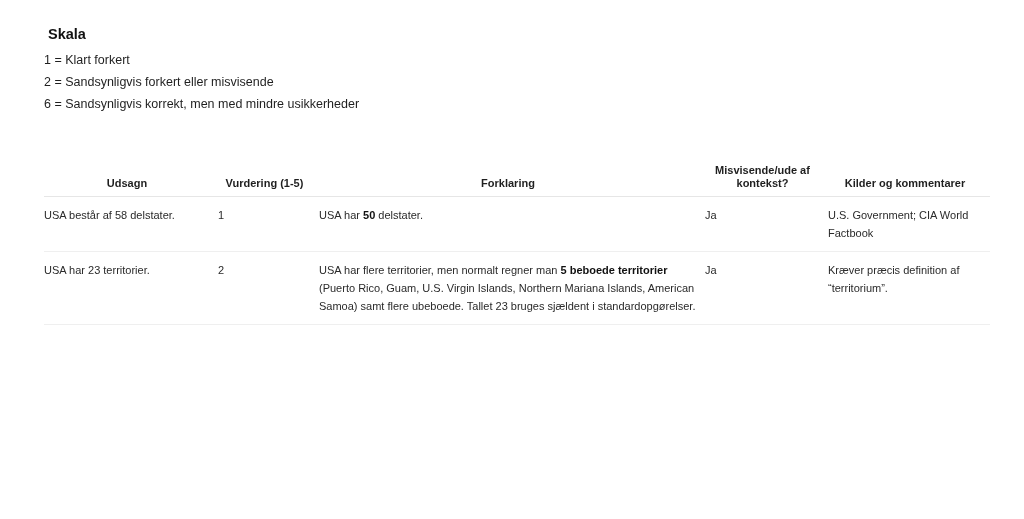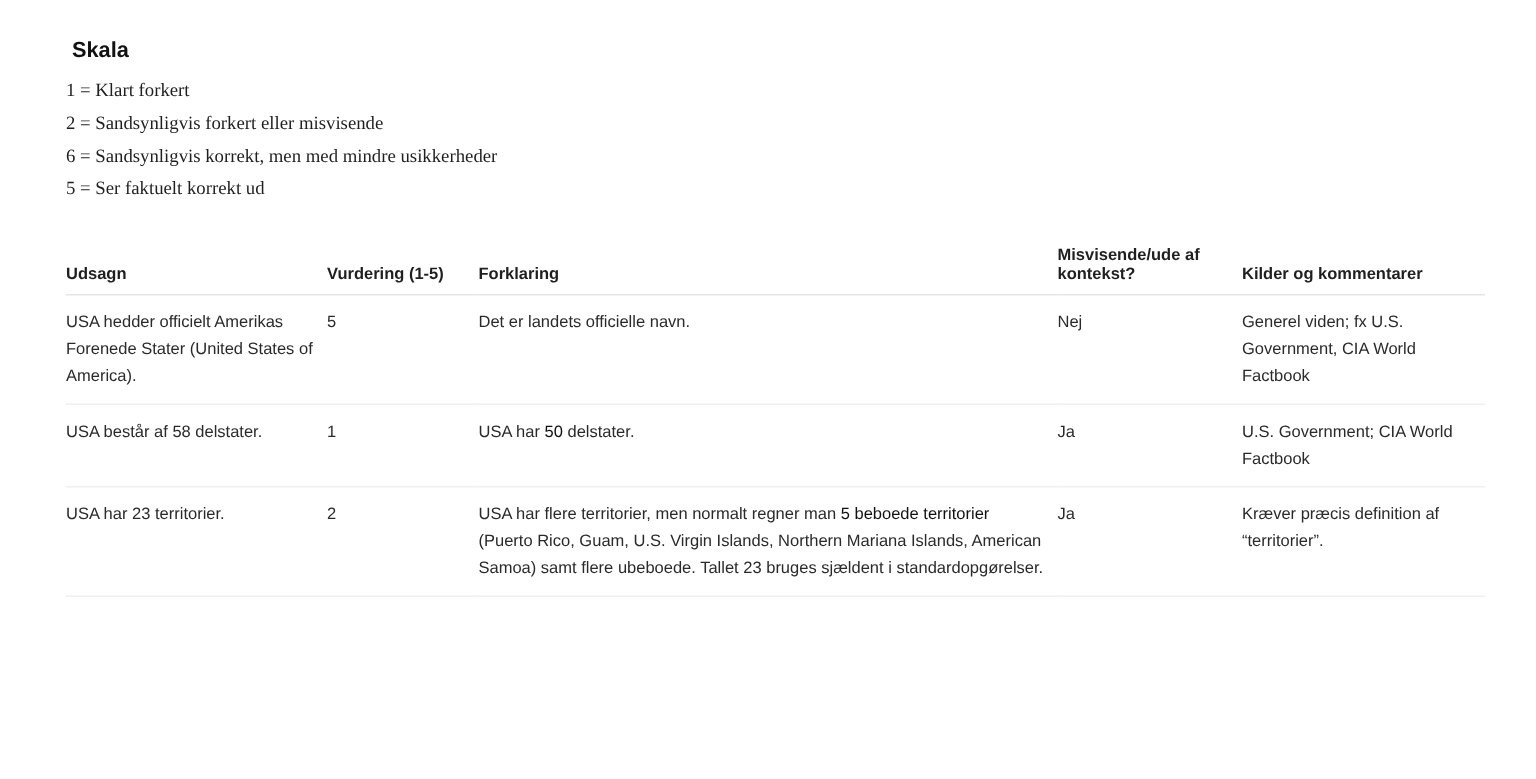--- a/index.html
+++ b/index.html
@@ -35,70 +35,68 @@
       left: 0;
       top: 50px;
       margin: 0;
       padding: 0;
       list-style: none;
     }
     .scale-list li {
       font-size: 12.5px;
       line-height: 21.8px;
       color: #1f1f1f;
-      font-family: Liberation Serif, serif;
     }
     table.facts {
       position: absolute;
       left: 0;
       top: 160px;
       width: 946px;
       border-collapse: collapse;
       table-layout: fixed;
       font-size: 11px;
     }
     table.facts th {
-      text-align: left;
+      text-align: center;
       vertical-align: bottom;
       font-weight: bold;
       font-size: 11px;
       line-height: 13px;
       color: #1f1f1f;
       padding: 4px 8px 6px 0;
       border-bottom: 1px solid #e6e6e6;
     }
     table.facts td {
       vertical-align: top;
       line-height: 18px;
       color: #2a2a2a;
       padding: 9px 8px 9px 0;
       border-bottom: 1px solid #efefef;
     }
     table.facts td b {
-      font-weight: normal;
+      font-weight: bold;
       color: #111;
     }
     col.c1 { width: 174px; }
     col.c2 { width: 101px; }
     col.c3 { width: 386px; }
     col.c4 { width: 123px; }
     col.c5 { width: 162px; }
   </style>
 </head>
 <body>
 
 <div class="page">
 
   <h3 class="section-title">Skala</h3>
 
   <ul class="scale-list">
     <li>1 = Klart forkert</li>
     <li>2 = Sandsynligvis forkert eller misvisende</li>
     <li>6 = Sandsynligvis korrekt, men med mindre usikkerheder</li>
-    <li>5 = Ser faktuelt korrekt ud</li>
   </ul>
 
   <table class="facts">
     <colgroup>
       <col class="c1">
         <col class="c2">
         <col class="c3">
         <col class="c4">
         <col class="c5">
     </colgroup>
@@ -106,36 +104,29 @@
       <tr>
         <th>Udsagn</th>
         <th>Vurdering (1-5)</th>
         <th>Forklaring</th>
         <th>Misvisende/ude af kontekst?</th>
         <th>Kilder og kommentarer</th>
       </tr>
     </thead>
     <tbody>
       <tr>
-        <td>USA hedder officielt Amerikas Forenede Stater (United States of America).</td>
-        <td>5</td>
-        <td><span>Det er landets officielle navn.</span><b></b><span></span></td>
-        <td>Nej</td>
-        <td>Generel viden; fx U.S. Government, CIA World Factbook</td>
-      </tr>
-      <tr>
         <td>USA består af 58 delstater.</td>
         <td>1</td>
         <td><span>USA har </span><b>50</b><span> delstater.</span></td>
         <td>Ja</td>
         <td>U.S. Government; CIA World Factbook</td>
       </tr>
       <tr>
         <td>USA har 23 territorier.</td>
         <td>2</td>
         <td><span>USA har flere territorier, men normalt regner man </span><b>5 beboede territorier</b><span> (Puerto Rico, Guam, U.S. Virgin Islands, Northern Mariana Islands, American Samoa) samt flere ubeboede. Tallet 23 bruges sjældent i standardopgørelser.</span></td>
         <td>Ja</td>
-        <td>Kræver præcis definition af “territorier”.</td>
+        <td>Kræver præcis definition af “territorium”.</td>
       </tr>
     </tbody>
   </table>
 
 </div>
 
 </body></html>

